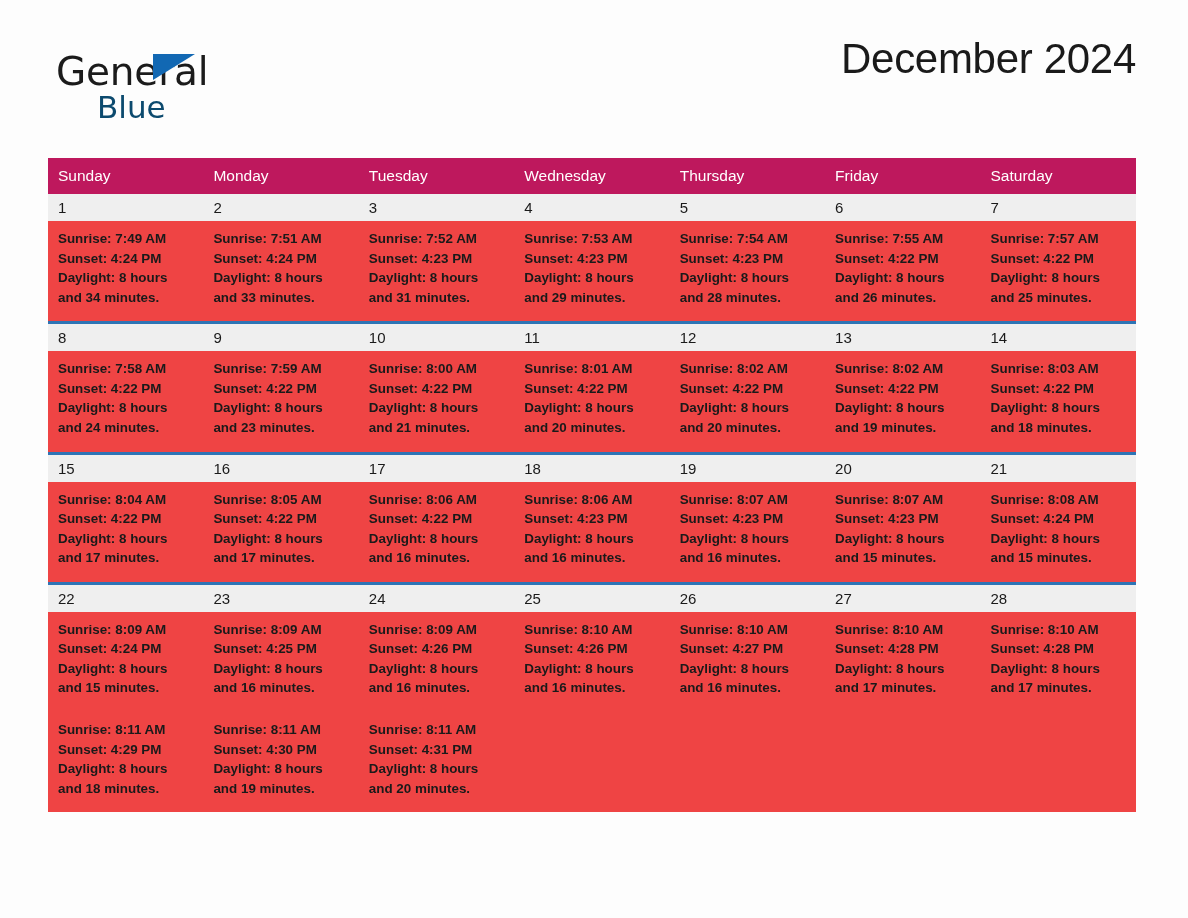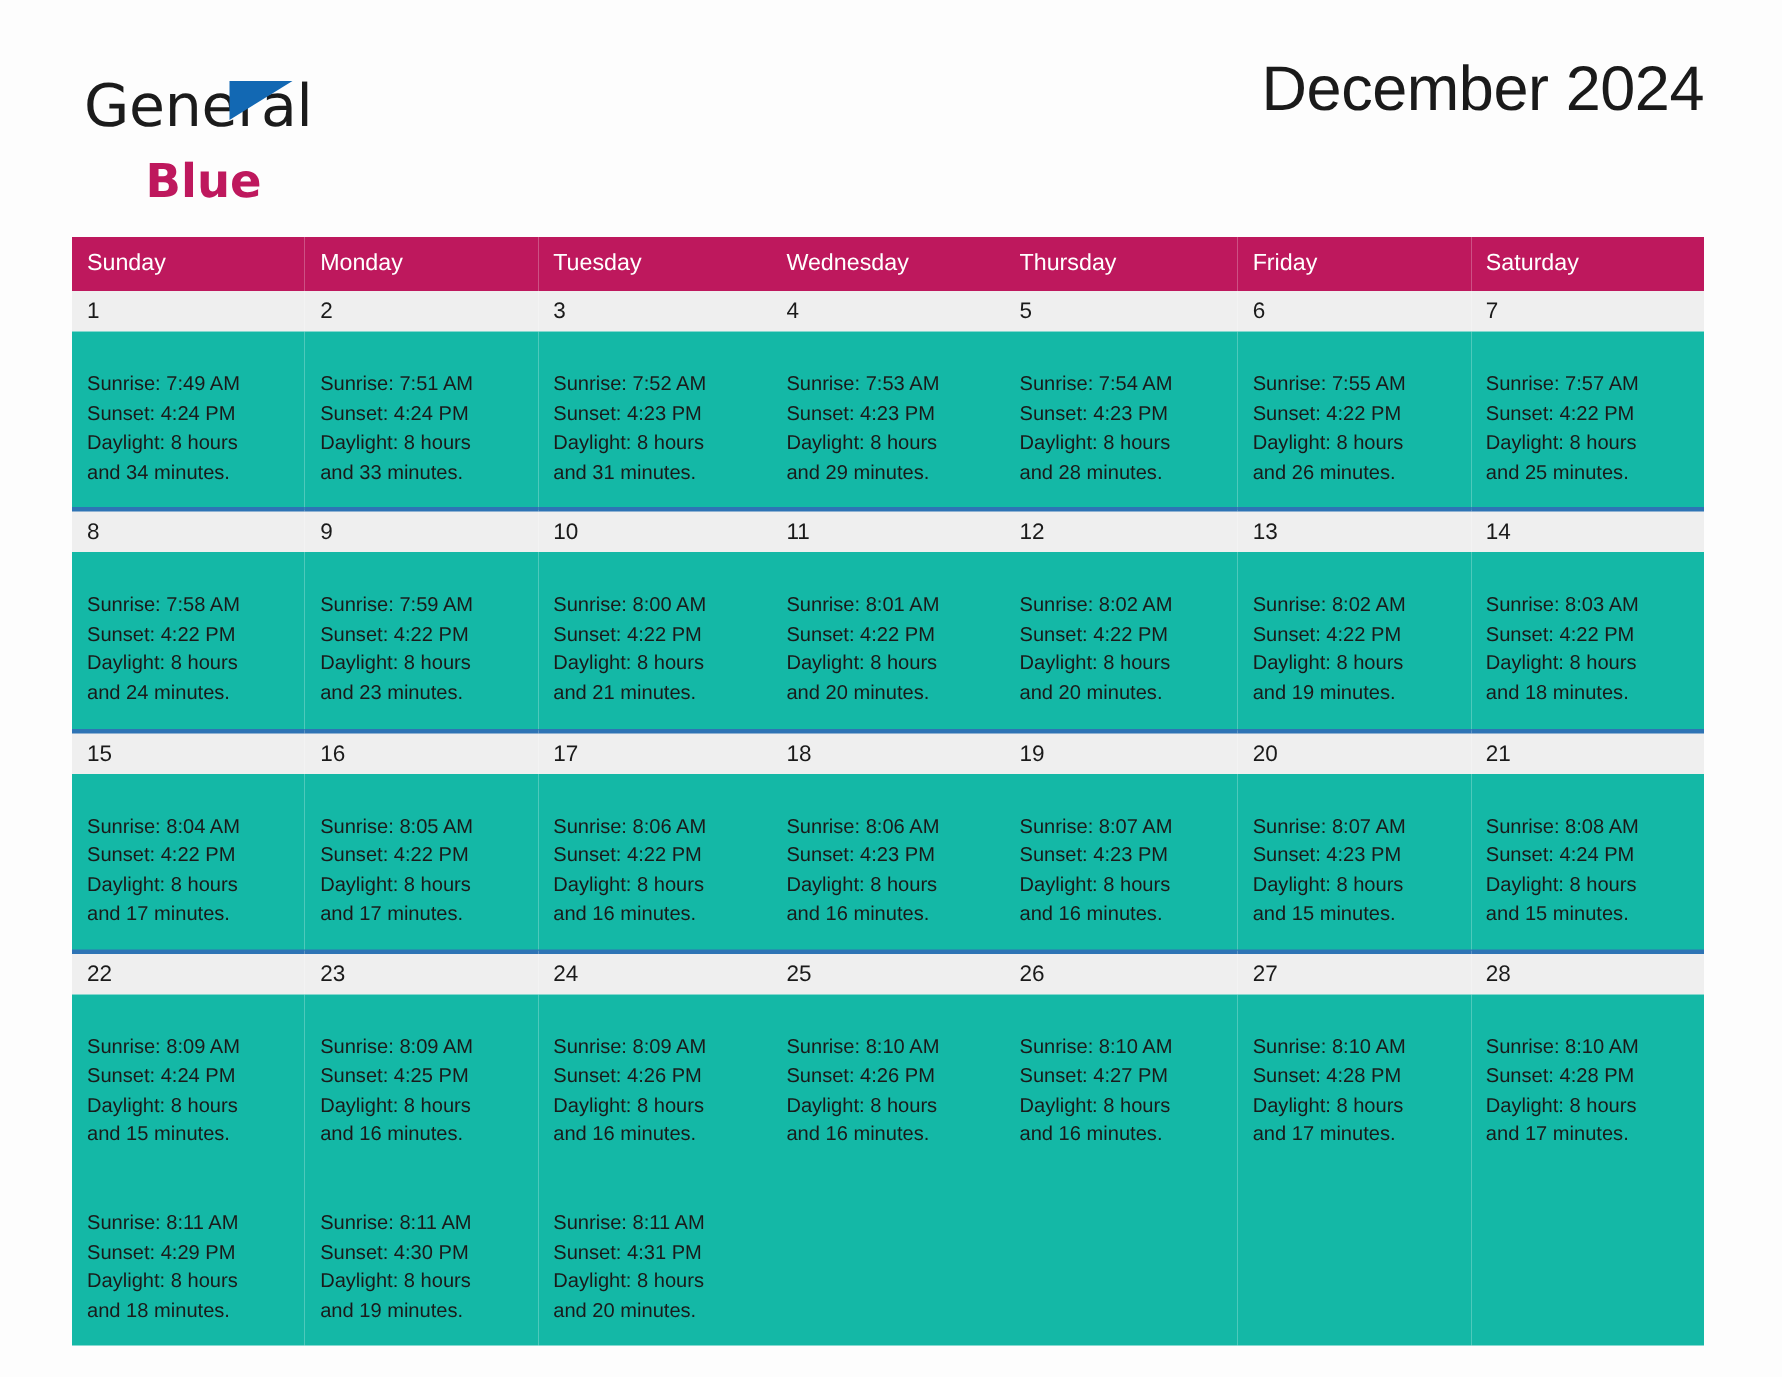--- a/index.html
+++ b/index.html
@@ -49,25 +49,25 @@
     position: absolute;
     left: 97px;
     top: 2px;
     width: 0;
     height: 0;
     border-left: 42px solid #1268b3;
     border-bottom: 26px solid transparent;
   }
   .logo-row2 {
     font-size: 31px;
-    color: #be185d;
+    color: #0c4a6e;
     font-family: "DejaVu Sans", sans-serif;
-    font-weight: 700;
+    font-weight: 400;
     margin-left: 41px;
-    margin-top: 15px;
+    margin-top: 1px;
     white-space: nowrap;
   }
   .title-wrap {
     position: absolute;
     right: 52px;
     top: 36px;
     text-align: right;
   }
   .month-title {
     font-size: 42px;
@@ -110,28 +110,29 @@
     color: #1a1a1a;
     padding: 5px 0 5px 10px;
     height: 26px;
     box-sizing: border-box;
     vertical-align: top;
   }
   .daynum-row.first td {
     border-top: none;
   }
   .info-row td {
-    background: #14b8a6;
+    background: #ef4444;
     font-size: 13.4px;
     color: #1a1a1a;
-    padding: 25px 8px 14px 10px;
+    padding: 8px 8px 14px 10px;
     vertical-align: top;
     line-height: 1.46;
     height: 96px;
     box-sizing: border-box;
+    font-weight: bold;
   }
   .info-row td div {
     white-space: nowrap;
   }
   .empty { }
 </style>
 </head>
 <body>
 
 <div class="page">

